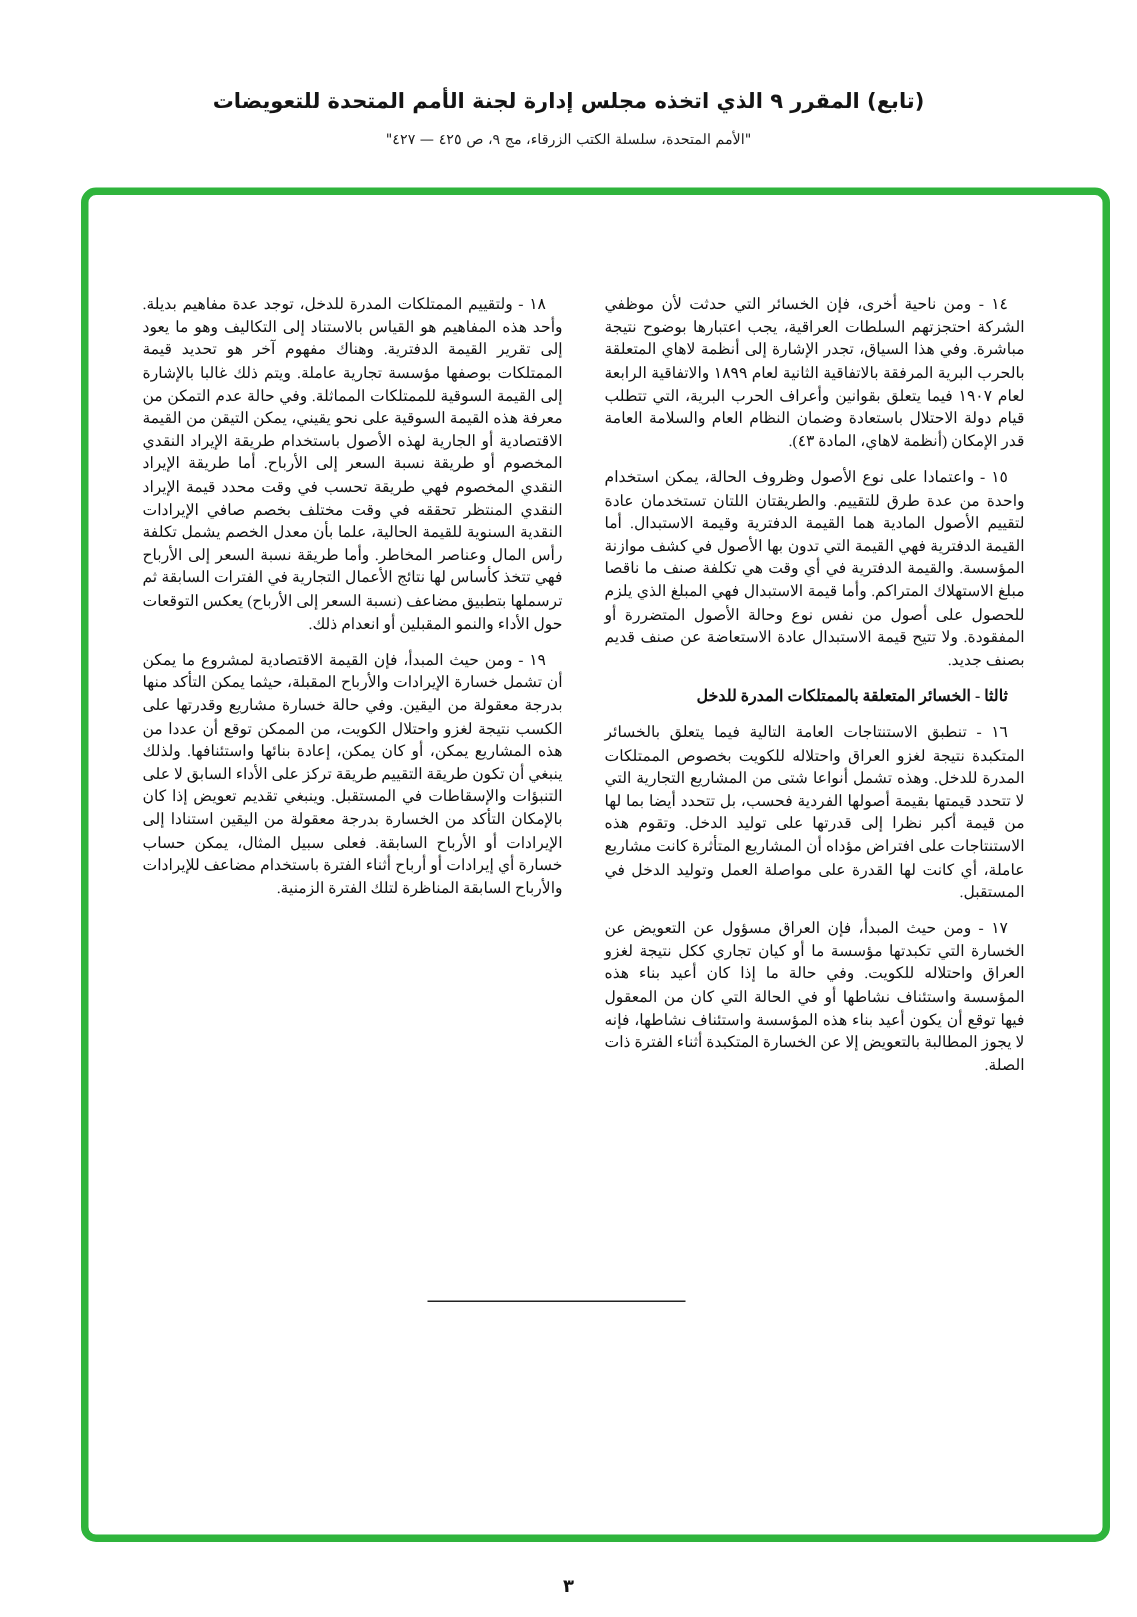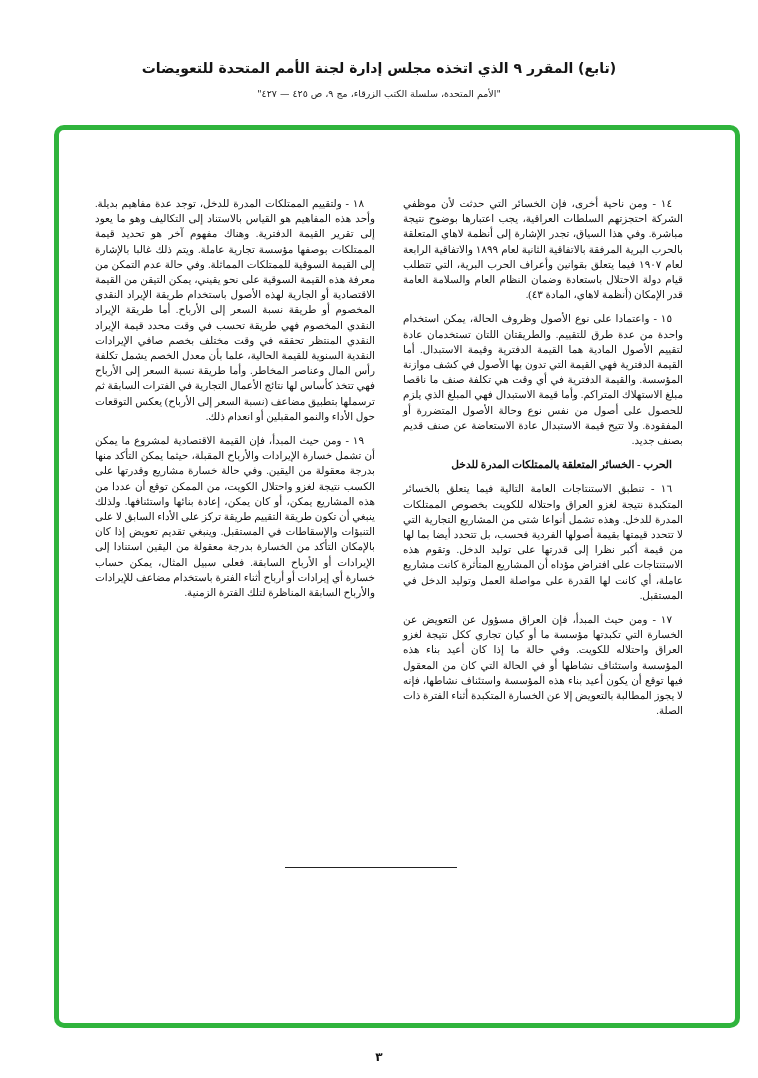--- a/index.html
+++ b/index.html
@@ -107,21 +107,21 @@
 
   <div class="doc-subtitle">"الأمم المتحدة، سلسلة الكتب الزرقاء، مج ٩، ص ٤٢٥ — ٤٢٧"</div>
 
   <div class="green-box">
 
     <div class="columns">
 
       <div class="col">
         <p>١٤ - ومن ناحية أخرى، فإن الخسائر التي حدثت لأن موظفي الشركة احتجزتهم السلطات العراقية، يجب اعتبارها بوضوح نتيجة مباشرة. وفي هذا السياق، تجدر الإشارة إلى أنظمة لاهاي المتعلقة بالحرب البرية المرفقة بالاتفاقية الثانية لعام ١٨٩٩ والاتفاقية الرابعة لعام ١٩٠٧ فيما يتعلق بقوانين وأعراف الحرب البرية، التي تتطلب قيام دولة الاحتلال باستعادة وضمان النظام العام والسلامة العامة قدر الإمكان (أنظمة لاهاي، المادة ٤٣).</p>
         <p>١٥ - واعتمادا على نوع الأصول وظروف الحالة، يمكن استخدام واحدة من عدة طرق للتقييم. والطريقتان اللتان تستخدمان عادة لتقييم الأصول المادية هما القيمة الدفترية وقيمة الاستبدال. أما القيمة الدفترية فهي القيمة التي تدون بها الأصول في كشف موازنة المؤسسة. والقيمة الدفترية في أي وقت هي تكلفة صنف ما ناقصا مبلغ الاستهلاك المتراكم. وأما قيمة الاستبدال فهي المبلغ الذي يلزم للحصول على أصول من نفس نوع وحالة الأصول المتضررة أو المفقودة. ولا تتيح قيمة الاستبدال عادة الاستعاضة عن صنف قديم بصنف جديد.</p>
-        <p class="section-heading">الحرب -  الخسائر المتعلقة بالممتلكات المدرة للدخل</p>
+        <p class="section-heading">ثالثا -  الخسائر المتعلقة بالممتلكات المدرة للدخل</p>
         <p>١٦ - تنطبق الاستنتاجات العامة التالية فيما يتعلق بالخسائر المتكبدة نتيجة لغزو العراق واحتلاله للكويت بخصوص الممتلكات المدرة للدخل. وهذه تشمل أنواعا شتى من المشاريع التجارية التي لا تتحدد قيمتها بقيمة أصولها الفردية فحسب، بل تتحدد أيضا بما لها من قيمة أكبر نظرا إلى قدرتها على توليد الدخل. وتقوم هذه الاستنتاجات على افتراض مؤداه أن المشاريع المتأثرة كانت مشاريع عاملة، أي كانت لها القدرة على مواصلة العمل وتوليد الدخل في المستقبل.</p>
         <p>١٧ - ومن حيث المبدأ، فإن العراق مسؤول عن التعويض عن الخسارة التي تكبدتها مؤسسة ما أو كيان تجاري ككل نتيجة لغزو العراق واحتلاله للكويت. وفي حالة ما إذا كان أعيد بناء هذه المؤسسة واستئناف نشاطها أو في الحالة التي كان من المعقول فيها توقع أن يكون أعيد بناء هذه المؤسسة واستئناف نشاطها، فإنه لا يجوز المطالبة بالتعويض إلا عن الخسارة المتكبدة أثناء الفترة ذات الصلة.</p>
       </div>
 
       <div class="col">
         <p>١٨ - ولتقييم الممتلكات المدرة للدخل، توجد عدة مفاهيم بديلة. وأحد هذه المفاهيم هو القياس بالاستناد إلى التكاليف وهو ما يعود إلى تقرير القيمة الدفترية. وهناك مفهوم آخر هو تحديد قيمة الممتلكات بوصفها مؤسسة تجارية عاملة. ويتم ذلك غالبا بالإشارة إلى القيمة السوقية للممتلكات المماثلة. وفي حالة عدم التمكن من معرفة هذه القيمة السوقية على نحو يقيني، يمكن التيقن من القيمة الاقتصادية أو الجارية لهذه الأصول باستخدام طريقة الإيراد النقدي المخصوم أو طريقة نسبة السعر إلى الأرباح. أما طريقة الإيراد النقدي المخصوم فهي طريقة تحسب في وقت محدد قيمة الإيراد النقدي المنتظر تحققه في وقت مختلف بخصم صافي الإيرادات النقدية السنوية للقيمة الحالية، علما بأن معدل الخصم يشمل تكلفة رأس المال وعناصر المخاطر. وأما طريقة نسبة السعر إلى الأرباح فهي تتخذ كأساس لها نتائج الأعمال التجارية في الفترات السابقة ثم ترسملها بتطبيق مضاعف (نسبة السعر إلى الأرباح) يعكس التوقعات حول الأداء والنمو المقبلين أو انعدام ذلك.</p>
         <p>١٩ - ومن حيث المبدأ، فإن القيمة الاقتصادية لمشروع ما يمكن أن تشمل خسارة الإيرادات والأرباح المقبلة، حيثما يمكن التأكد منها بدرجة معقولة من اليقين. وفي حالة خسارة مشاريع وقدرتها على الكسب نتيجة لغزو واحتلال الكويت، من الممكن توقع أن عددا من هذه المشاريع يمكن، أو كان يمكن، إعادة بنائها واستئنافها. ولذلك ينبغي أن تكون طريقة التقييم طريقة تركز على الأداء السابق لا على التنبؤات والإسقاطات في المستقبل. وينبغي تقديم تعويض إذا كان بالإمكان التأكد من الخسارة بدرجة معقولة من اليقين استنادا إلى الإيرادات أو الأرباح السابقة. فعلى سبيل المثال، يمكن حساب خسارة أي إيرادات أو أرباح أثناء الفترة باستخدام مضاعف للإيرادات والأرباح السابقة المناظرة لتلك الفترة الزمنية.</p>
       </div>
 
     </div>

